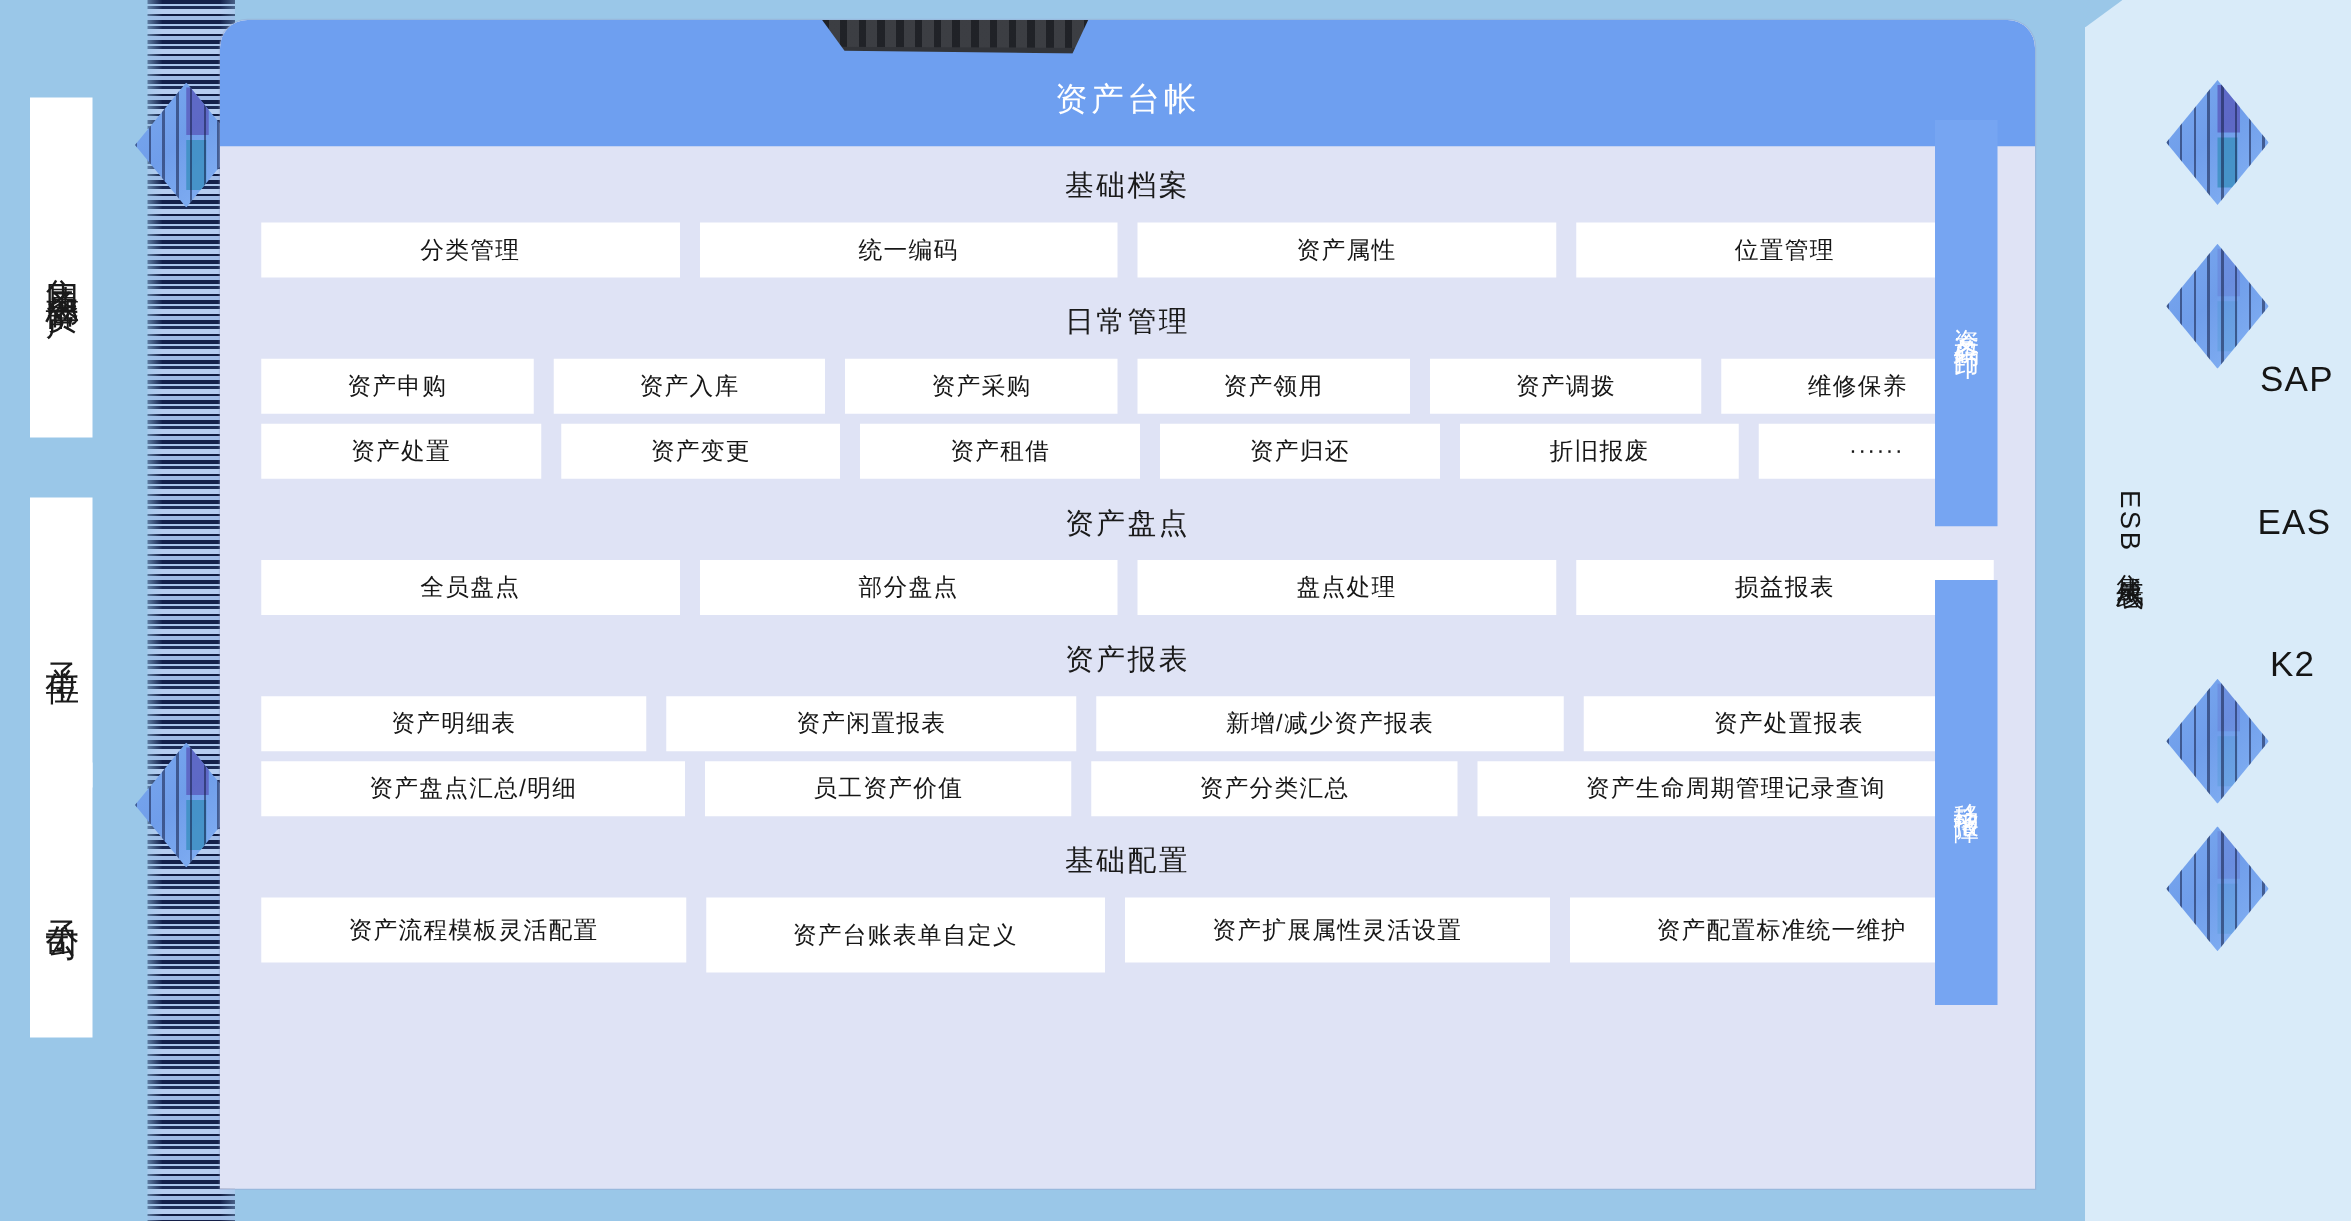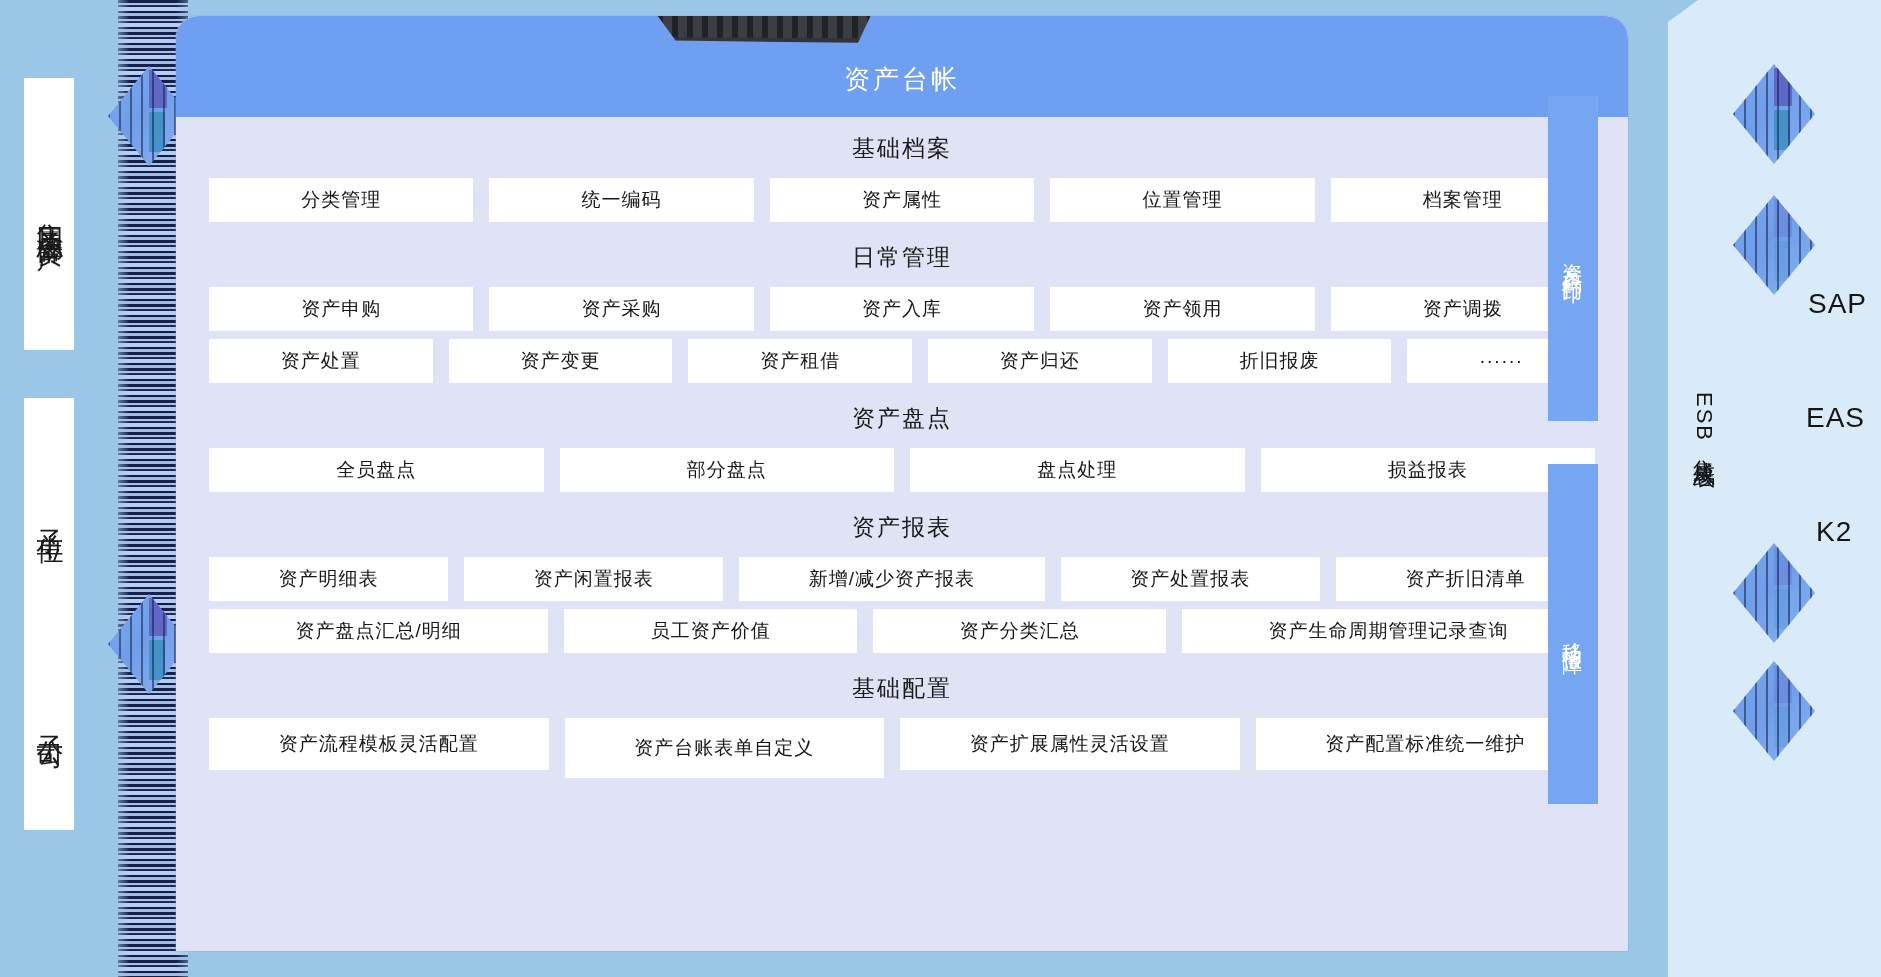--- a/index.html
+++ b/index.html
@@ -178,30 +178,30 @@
     </div>
 
     <div class="body">
 
       <div class="section-title" style="margin-top:16px;">基础档案</div>
       <div class="row gap" style="margin-top:14px;">
         <div class="cell">分类管理</div>
         <div class="cell">统一编码</div>
         <div class="cell">资产属性</div>
         <div class="cell">位置管理</div>
-        <div class="cell">档案管理</div>
       </div>
 
       <div class="section-title" style="margin-top:20px;">日常管理</div>
       <div class="row gap" style="margin-top:14px;">
         <div class="cell">资产申购</div>
+        <div class="cell">资产入库</div>
         <div class="cell">资产采购</div>
-        <div class="cell">资产入库</div>
         <div class="cell">资产领用</div>
         <div class="cell">资产调拨</div>
+        <div class="cell">维修保养</div>
       </div>
       <div class="row gap" style="margin-top:8px;">
         <div class="cell">资产处置</div>
         <div class="cell">资产变更</div>
         <div class="cell">资产租借</div>
         <div class="cell">资产归还</div>
         <div class="cell">折旧报废</div>
         <div class="cell">······</div>
       </div>
 
@@ -212,21 +212,20 @@
         <div class="cell">盘点处理</div>
         <div class="cell">损益报表</div>
       </div>
 
       <div class="section-title" style="margin-top:20px;">资产报表</div>
       <div class="row gap" style="margin-top:14px;">
         <div class="cell">资产明细表</div>
         <div class="cell">资产闲置报表</div>
         <div class="cell">新增/减少资产报表</div>
         <div class="cell">资产处置报表</div>
-        <div class="cell">资产折旧清单</div>
       </div>
       <div class="row gap" style="margin-top:8px;">
         <div class="cell">资产盘点汇总/明细</div>
         <div class="cell">员工资产价值</div>
         <div class="cell">资产分类汇总</div>
         <div class="cell">资产生命周期管理记录查询</div>
       </div>
 
       <div class="section-title" style="margin-top:20px;text-align:center;">基础配置</div>
       <div class="row gap" style="margin-top:14px;">

